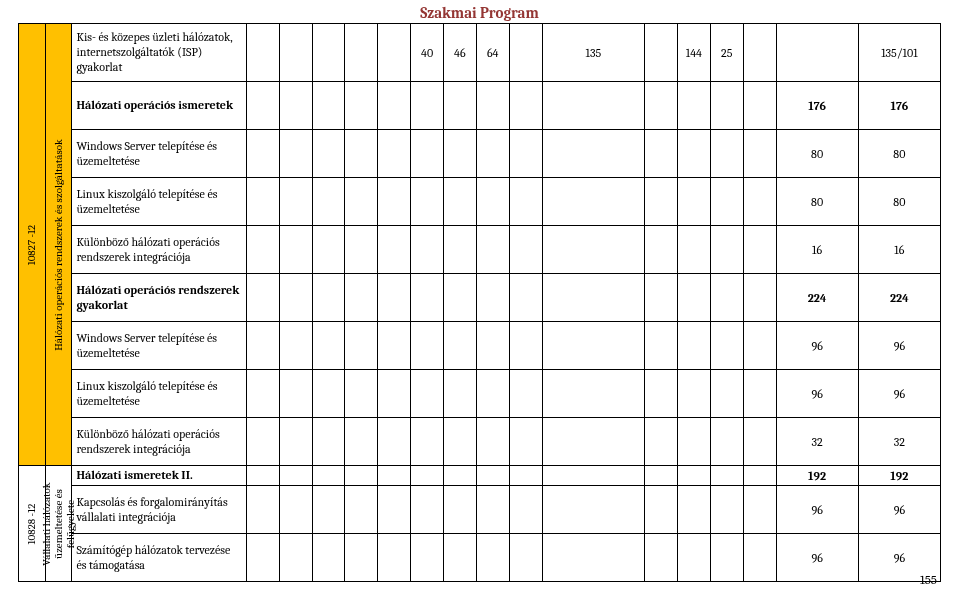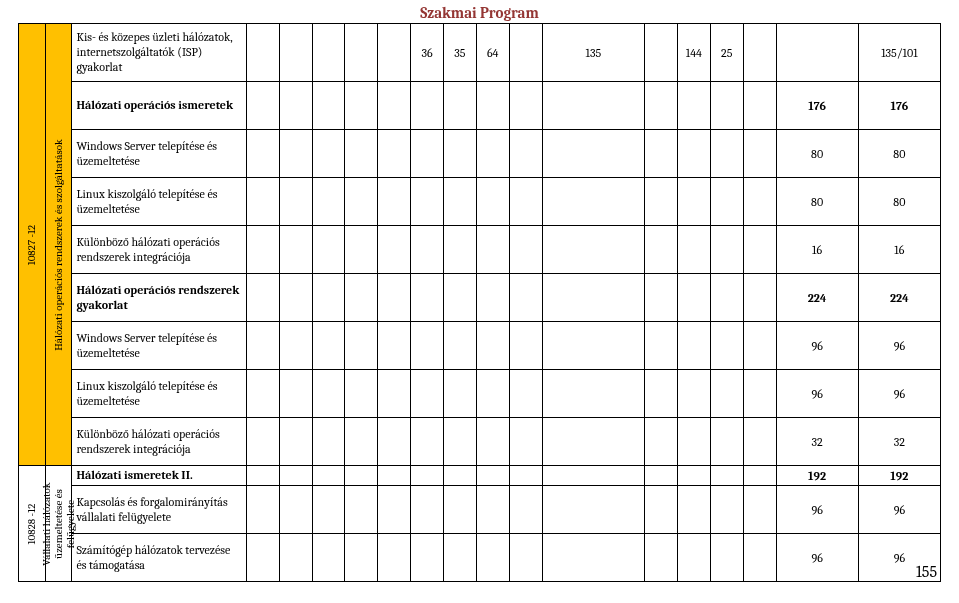--- a/index.html
+++ b/index.html
@@ -67,22 +67,22 @@
     left: 0; right: 0;
     bottom: 22px;
     text-align: center;
     font-size: 12px;
     font-weight: bold;
     line-height: 1.3;
   }
   .page-num {
     position: absolute;
     right: 22px;
-    bottom: 22px;
-    font-size: 16px;
+    bottom: 16px;
+    font-size: 13px;
   }
 </style>
 </head>
 <body>
 
 <div class="page-title">Szakmai Program</div>
 
 <table class="tbl">
   <colgroup>
     <col class="c-rot">
@@ -112,22 +112,22 @@
         </td>
         <td rowspan="9" class="rot yellow">
           <div class="rot-inner">Hálózati operációs rendszerek és szolgáltatások</div>
         </td>
         <td class="desc first-row">Kis- és közepes üzleti hálózatok, internetszolgáltatók (ISP) gyakorlat</td>
         <td class="num first-row"></td>
         <td class="num first-row"></td>
         <td class="num first-row"></td>
         <td class="num first-row"></td>
         <td class="num first-row"></td>
-        <td class="num first-row">36</td>
-        <td class="num first-row">35</td>
+        <td class="num first-row">40</td>
+        <td class="num first-row">46</td>
         <td class="num first-row">64</td>
         <td class="num first-row"></td>
         <td class="num first-row">135</td>
         <td class="num first-row"></td>
         <td class="num first-row">144</td>
         <td class="num first-row">25</td>
         <td class="num first-row"></td>
         <td class="num first-row"></td>
         <td class="num first-row">135/101</td>
       </tr>
@@ -302,21 +302,21 @@
         <td class="num bold short-row"></td>
         <td class="num bold short-row"></td>
         <td class="num bold short-row"></td>
         <td class="num bold short-row"></td>
         <td class="num bold short-row"></td>
         <td class="num bold short-row"></td>
         <td class="num bold short-row">192</td>
         <td class="num bold short-row">192</td>
       </tr>
       <tr>
-        <td class="desc">Kapcsolás és forgalomirányítás vállalati felügyelete</td>
+        <td class="desc">Kapcsolás és forgalomirányítás vállalati integrációja</td>
         <td class="num"></td>
         <td class="num"></td>
         <td class="num"></td>
         <td class="num"></td>
         <td class="num"></td>
         <td class="num"></td>
         <td class="num"></td>
         <td class="num"></td>
         <td class="num"></td>
         <td class="num"></td>

